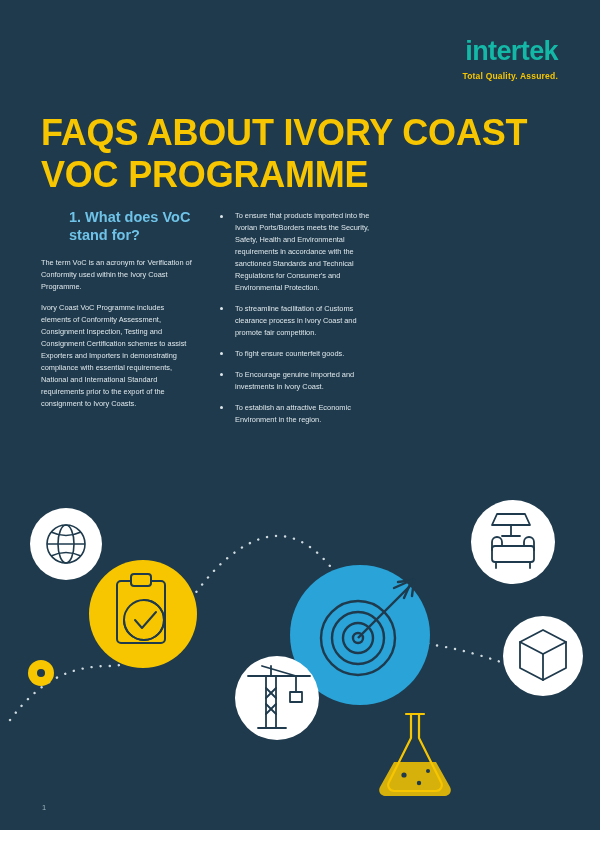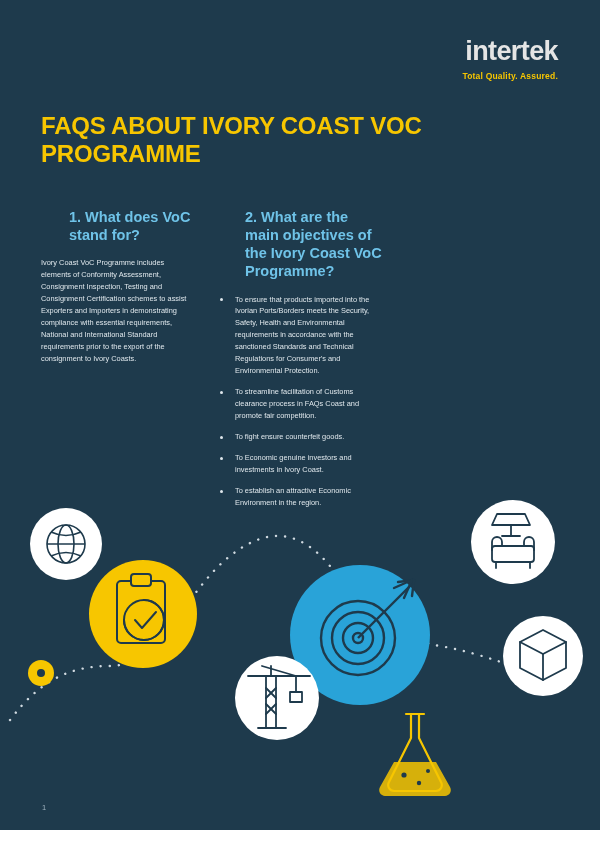--- a/index.html
+++ b/index.html
@@ -18,21 +18,21 @@
   }
 
   
   .logo-block {
     position: absolute;
     top: 38px;
     right: 42px;
     text-align: right;
   }
   .logo-word {
-    color: #e5e5e5;
+    color: #14b8a6;
     font-size: 27px;
     font-weight: bold;
     letter-spacing: -0.6px;
     line-height: 1;
   }
   .logo-tag {
     color: #f7c600;
     font-size: 8.5px;
     font-weight: bold;
     letter-spacing: 0.2px;
@@ -40,21 +40,21 @@
     margin-left: 8px;
   }
 
   
   .title {
     position: absolute;
     top: 112px;
     left: 41px;
     width: 500px;
     color: #f7c600;
-    font-size: 24px;
+    font-size: 36px;
     font-weight: bold;
     line-height: 1.18;
     letter-spacing: -0.2px;
     text-transform: uppercase;
   }
 
   
   .col {
     position: absolute;
     top: 208px;
@@ -126,30 +126,30 @@
 
   <div class="logo-block">
     <div class="logo-word">intertek</div>
     <div class="logo-tag">Total Quality. Assured.</div>
   </div>
 
   <h1 class="title">FAQs about Ivory Coast VoC Programme</h1>
 
   <div class="col col-left">
     <div class="q-head">1. What does VoC stand for?</div>
+    <p class="body-text">The term VoC is an acronym for Verification of Conformity used within the Ivory Coast Programme.</p>
     <p class="body-text">Ivory Coast VoC Programme includes elements of Conformity Assessment, Consignment Inspection, Testing and Consignment Certification schemes to assist Exporters and Importers in demonstrating compliance with essential requirements, National and International Standard requirements prior to the export of the consignment to Ivory Coasts.</p>
   </div>
 
   <div class="col col-right">
-    <div class="q-head">2. What are the main objectives of the Ivory Coast VoC Programme?</div>
     <ul class="bullets">
       <li>To ensure that products imported into the Ivorian Ports/Borders meets the Security, Safety, Health and Environmental requirements in accordance with the sanctioned Standards and Technical Regulations for Consumer's and Environmental Protection.</li>
-      <li>To streamline facilitation of Customs clearance process in FAQs Coast and promote fair competition.</li>
+      <li>To streamline facilitation of Customs clearance process in Ivory Coast and promote fair competition.</li>
       <li>To fight ensure counterfeit goods.</li>
-      <li>To Economic genuine investors and investments in Ivory Coast.</li>
+      <li>To Encourage genuine imported and investments in Ivory Coast.</li>
       <li>To establish an attractive Economic Environment in the region.</li>
     </ul>
   </div>
 
   <div class="art">
     <svg width="600" height="378" viewBox="0 0 600 378" xmlns="http://www.w3.org/2000/svg">
 
       <g stroke="#cfd9e0" stroke-width="2.4" stroke-linecap="round" fill="none" stroke-dasharray="0.1 9">
         <path d="M10,250 C40,210 70,196 110,196 C160,196 186,120 230,86 C268,56 300,60 330,96
                  C360,132 392,168 440,176 C486,184 520,200 560,212"></path>

